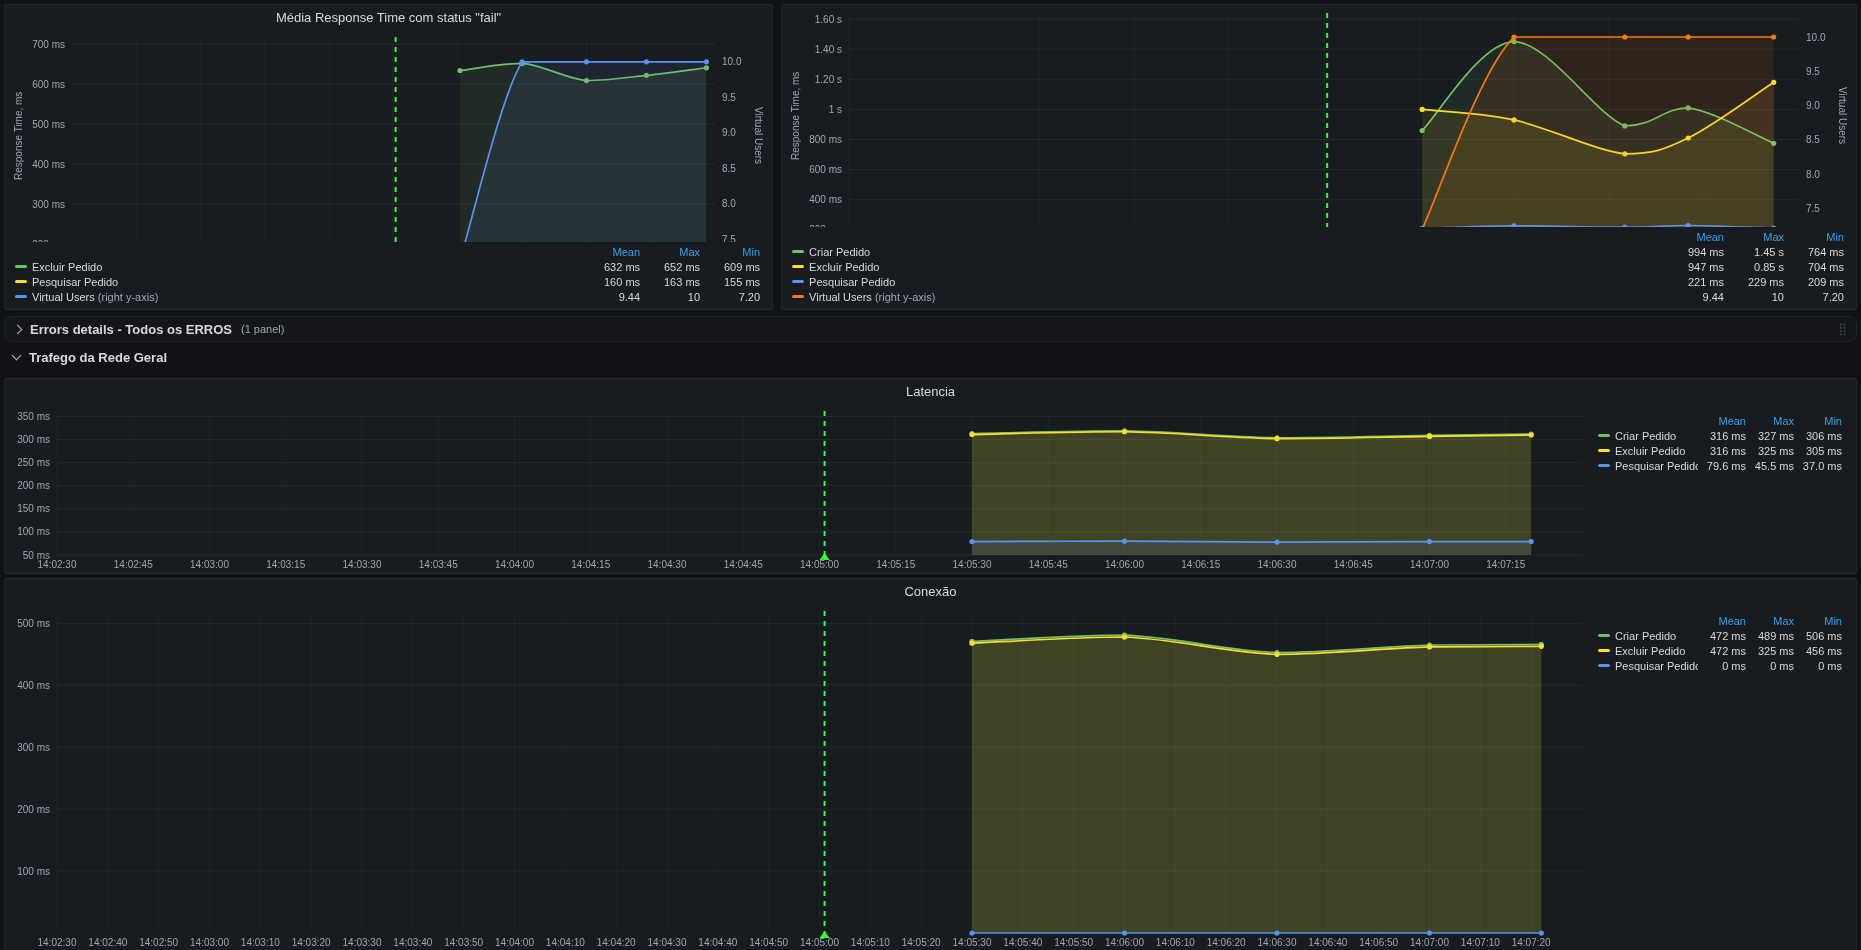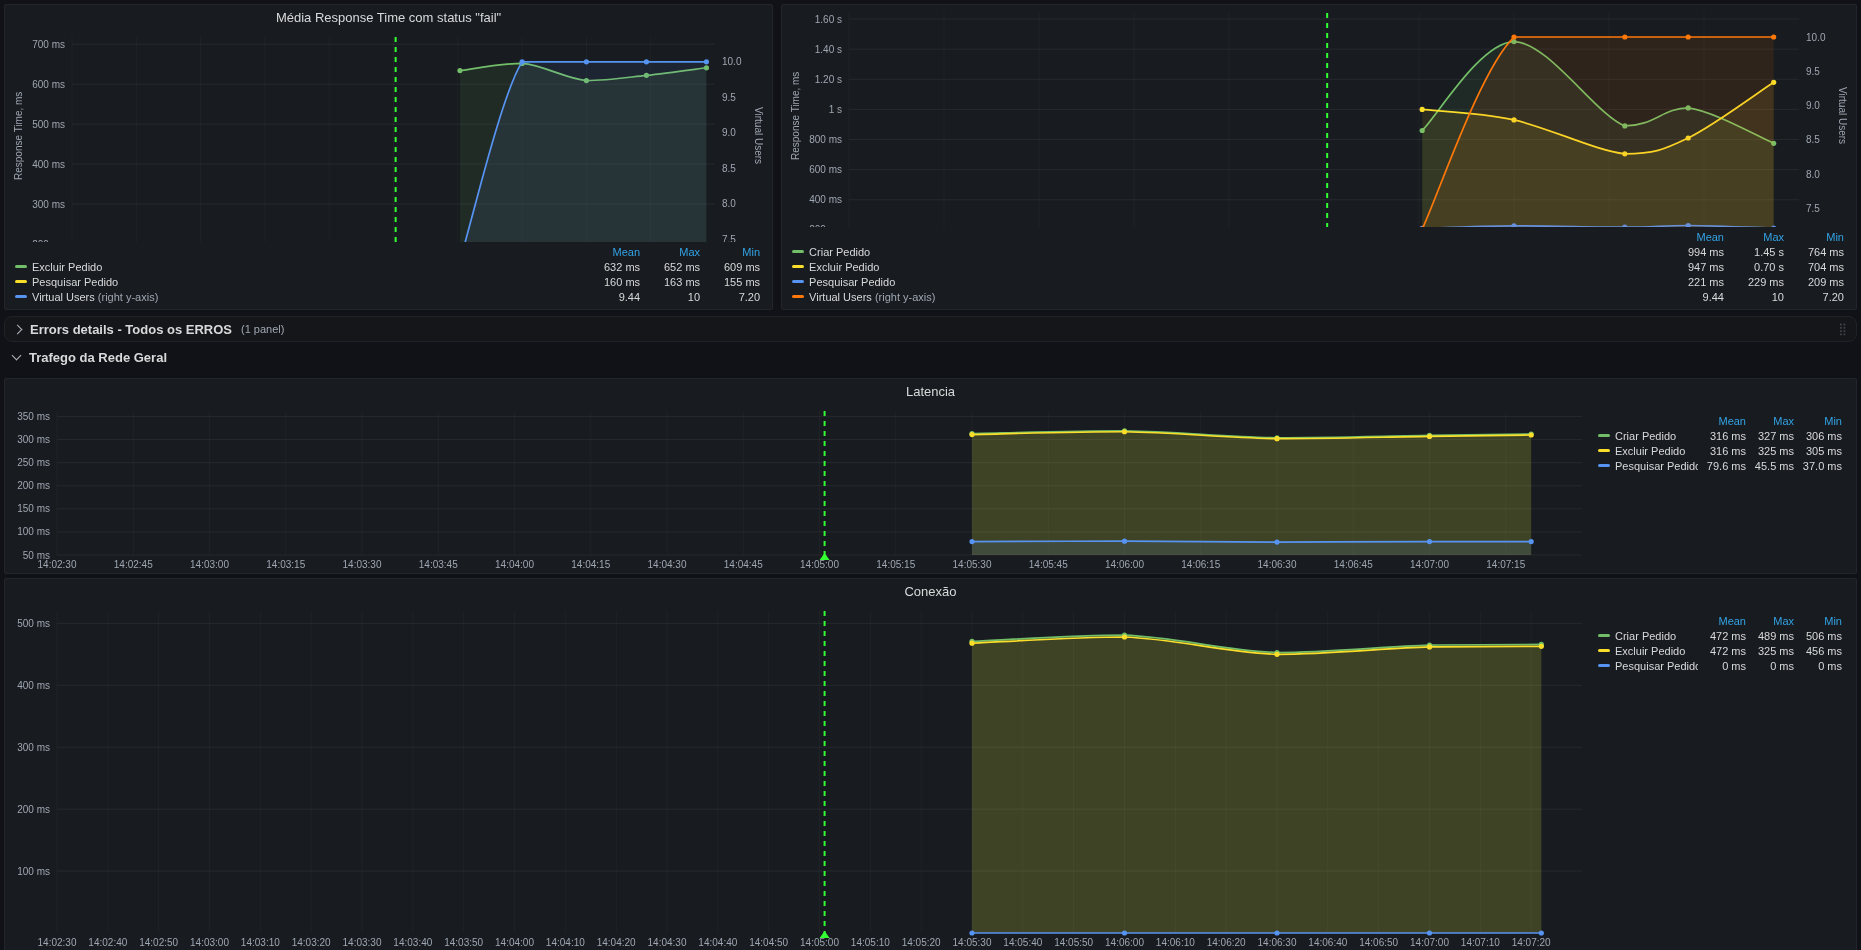--- a/index.html
+++ b/index.html
@@ -255,21 +255,21 @@
             <span class="lval">994 ms</span>
             <span class="lval">1.45 s</span>
             <span class="lval">764 ms</span>
           </div>
           <div class="lrow">
             <span class="lname">
               <i class="lmark" style="background:#fade2a"></i>
               <span>Excluir Pedido</span>
             </span>
             <span class="lval">947 ms</span>
-            <span class="lval">0.70 s</span>
+            <span class="lval">0.85 s</span>
             <span class="lval">704 ms</span>
           </div>
           <div class="lrow">
             <span class="lname">
               <i class="lmark" style="background:#5794f2"></i>
               <span>Pesquisar Pedido</span>
             </span>
             <span class="lval">221 ms</span>
             <span class="lval">229 ms</span>
             <span class="lval">209 ms</span>

